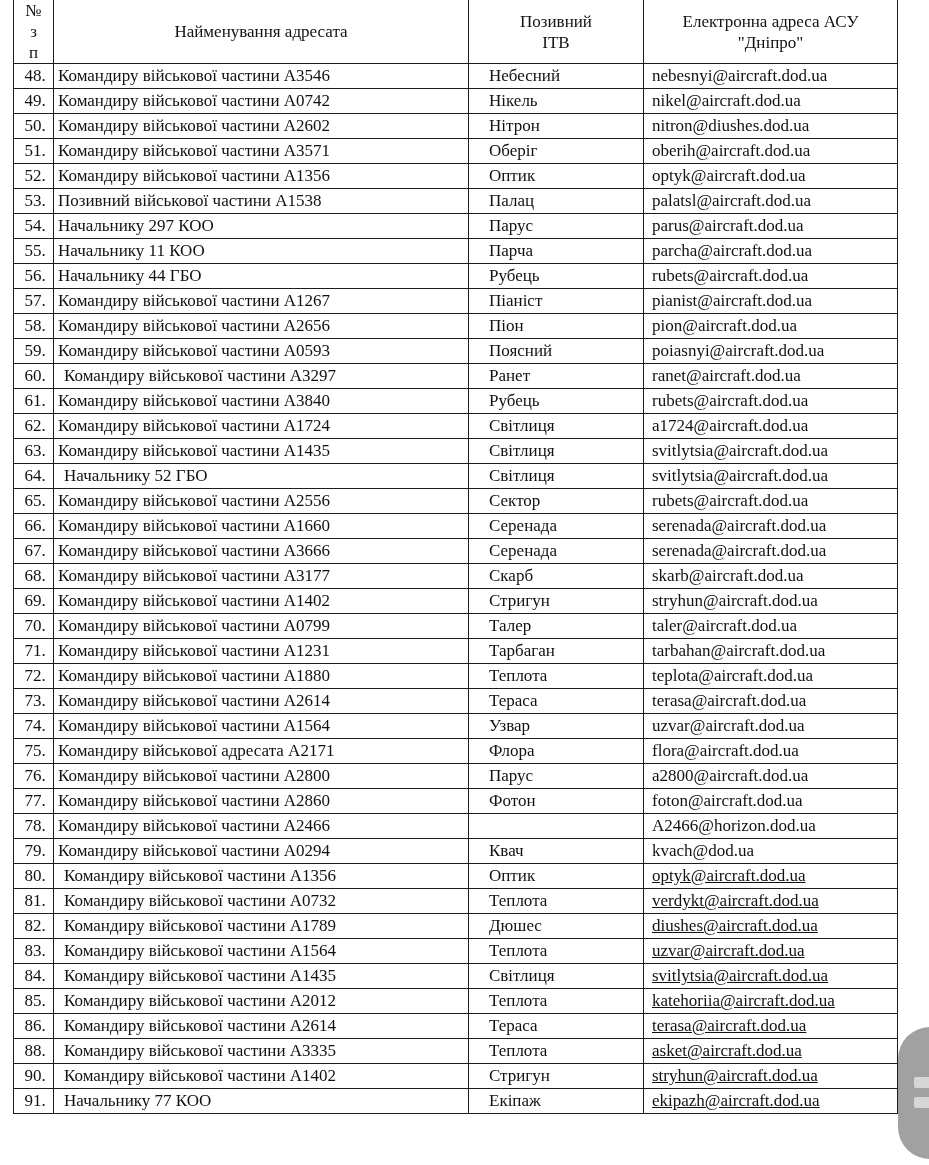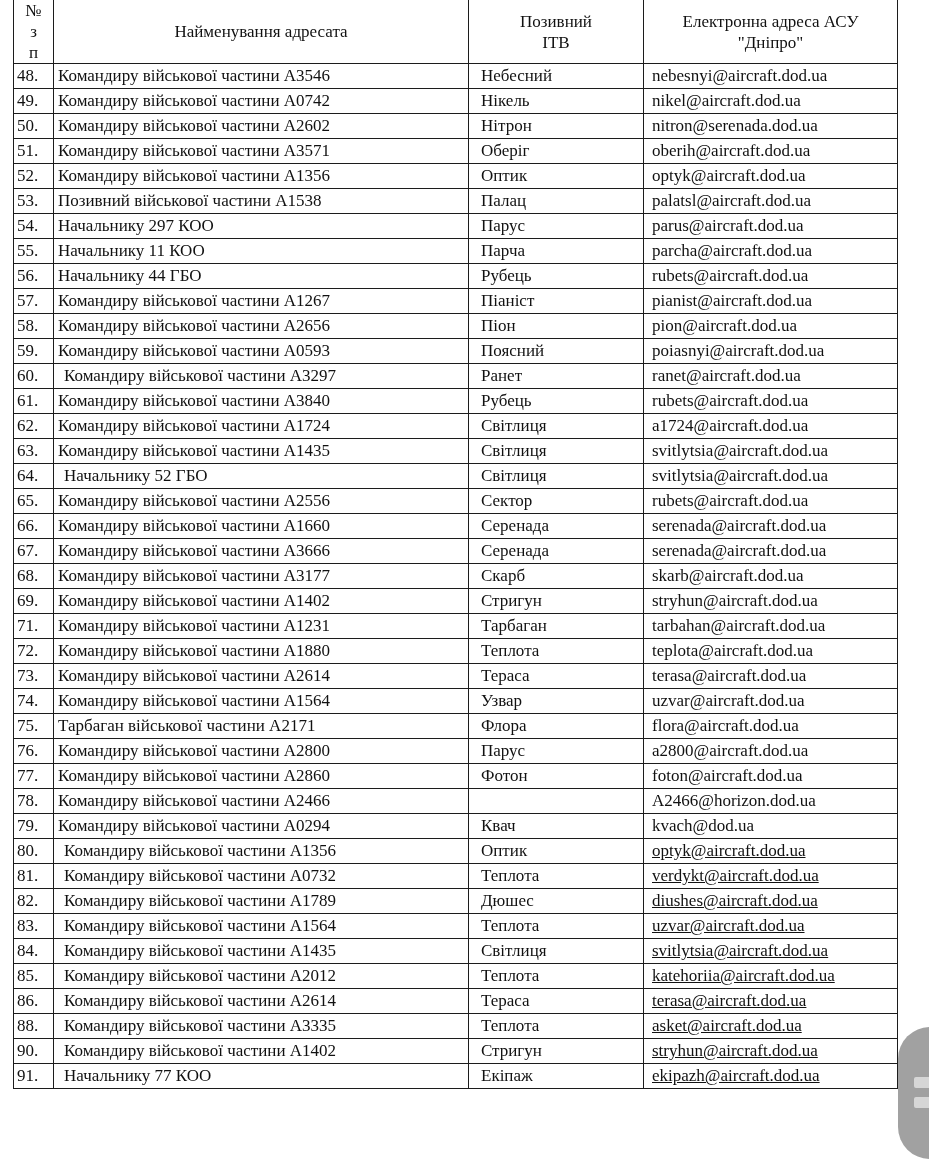--- a/index.html
+++ b/index.html
@@ -39,24 +39,24 @@
   }
   .doc-table tbody td {
     height: 24px;
     font-size: 17px;
     vertical-align: middle;
   }
   col.c-num  { width: 40px; }
   col.c-name { width: 415px; }
   col.c-call { width: 175px; }
   col.c-mail { width: 254px; }
-  td.num  { padding-left: 3px; text-align: left; }
+  td.num  { padding-left: 3px; text-align: center; }
   td.name { padding-left: 4px; margin-left: 37px; }
   td.name.indent { padding-left: 10px; }
-  td.call { padding-left: 12px; }
+  td.call { padding-left: 20px; }
   td.mail { padding-left: 8px; font-size: 16px; }
   td.mail.center { text-align: center; padding-left: 0; }
   span.u { text-decoration: underline; }
   
   .side-handle {
     position: absolute;
     left: 898px; top: 1027px;
     width: 64px; height: 132px;
     background: #a1a1a1;
     border-radius: 33px;
@@ -103,21 +103,21 @@
       <tr>
         <td class="num">49.</td>
         <td class="name">Командиру військової частини А0742</td>
         <td class="call">Нікель</td>
         <td class="mail"><span class="">nikel@aircraft.dod.ua</span></td>
       </tr>
       <tr>
         <td class="num">50.</td>
         <td class="name">Командиру військової частини А2602</td>
         <td class="call">Нітрон</td>
-        <td class="mail"><span class="">nitron@serenada.dod.ua</span></td>
+        <td class="mail"><span class="">nitron@diushes.dod.ua</span></td>
       </tr>
       <tr>
         <td class="num">51.</td>
         <td class="name">Командиру військової частини А3571</td>
         <td class="call">Оберіг</td>
         <td class="mail"><span class="">oberih@aircraft.dod.ua</span></td>
       </tr>
       <tr>
         <td class="num">52.</td>
         <td class="name">Командиру військової частини А1356</td>
@@ -220,20 +220,26 @@
         <td class="call">Скарб</td>
         <td class="mail"><span class="">skarb@aircraft.dod.ua</span></td>
       </tr>
       <tr>
         <td class="num">69.</td>
         <td class="name">Командиру військової частини А1402</td>
         <td class="call">Стригун</td>
         <td class="mail"><span class="">stryhun@aircraft.dod.ua</span></td>
       </tr>
       <tr>
+        <td class="num">70.</td>
+        <td class="name">Командиру військової частини А0799</td>
+        <td class="call">Талер</td>
+        <td class="mail"><span class="">taler@aircraft.dod.ua</span></td>
+      </tr>
+      <tr>
         <td class="num">71.</td>
         <td class="name">Командиру військової частини А1231</td>
         <td class="call">Тарбаган</td>
         <td class="mail"><span class="">tarbahan@aircraft.dod.ua</span></td>
       </tr>
       <tr>
         <td class="num">72.</td>
         <td class="name">Командиру військової частини А1880</td>
         <td class="call">Теплота</td>
         <td class="mail"><span class="">teplota@aircraft.dod.ua</span></td>
@@ -245,21 +251,21 @@
         <td class="mail"><span class="">terasa@aircraft.dod.ua</span></td>
       </tr>
       <tr>
         <td class="num">74.</td>
         <td class="name">Командиру військової частини А1564</td>
         <td class="call">Узвар</td>
         <td class="mail"><span class="">uzvar@aircraft.dod.ua</span></td>
       </tr>
       <tr>
         <td class="num">75.</td>
-        <td class="name">Тарбаган військової частини А2171</td>
+        <td class="name">Командиру військової адресата А2171</td>
         <td class="call">Флора</td>
         <td class="mail"><span class="">flora@aircraft.dod.ua</span></td>
       </tr>
       <tr>
         <td class="num">76.</td>
         <td class="name">Командиру військової частини А2800</td>
         <td class="call">Парус</td>
         <td class="mail"><span class="">a2800@aircraft.dod.ua</span></td>
       </tr>
       <tr>

